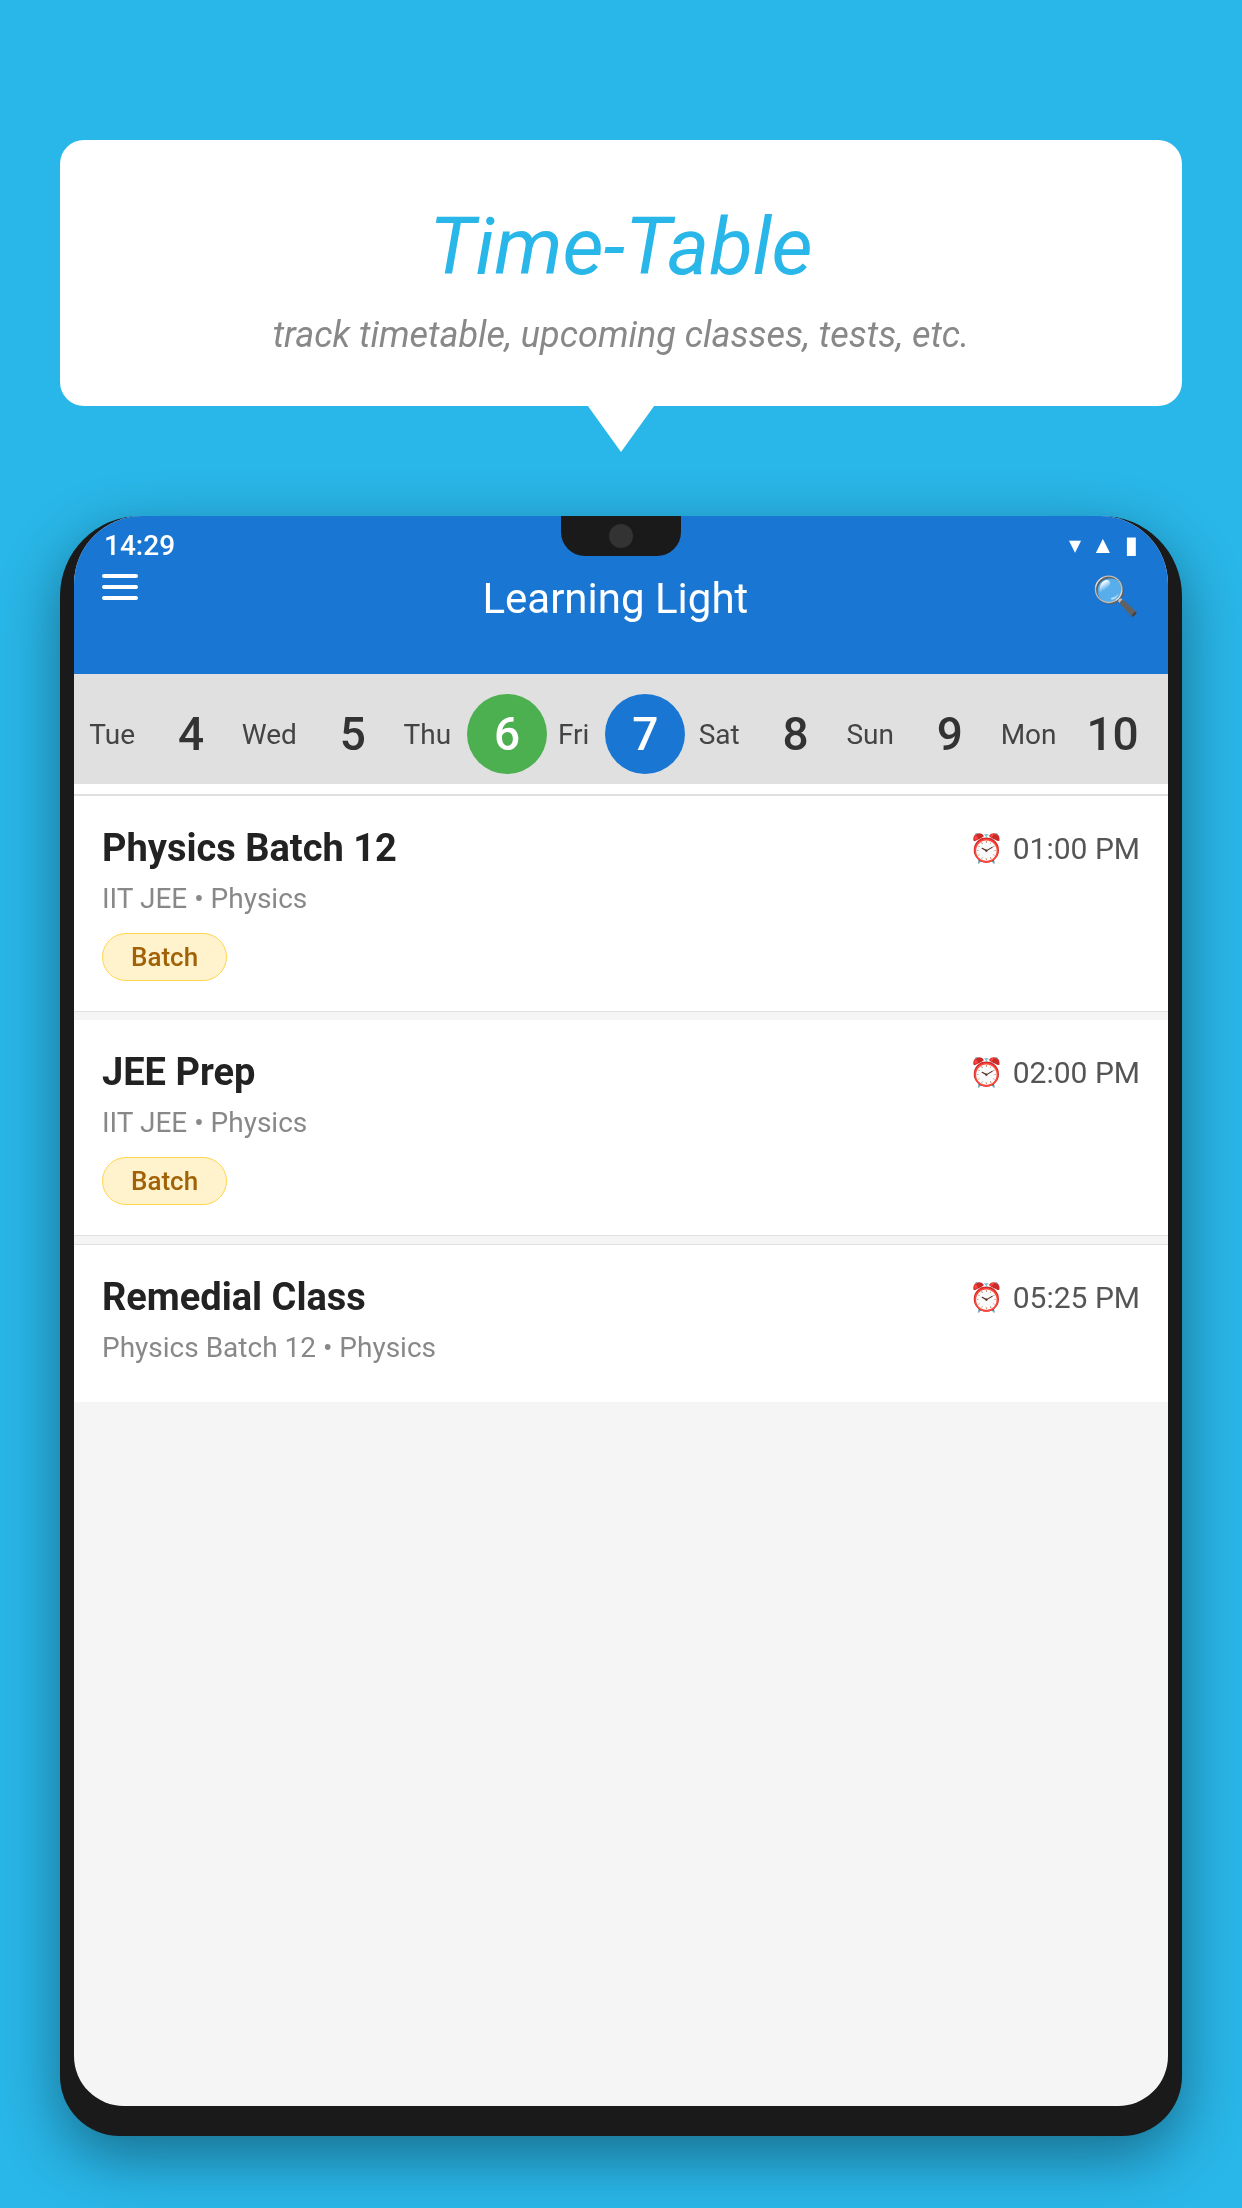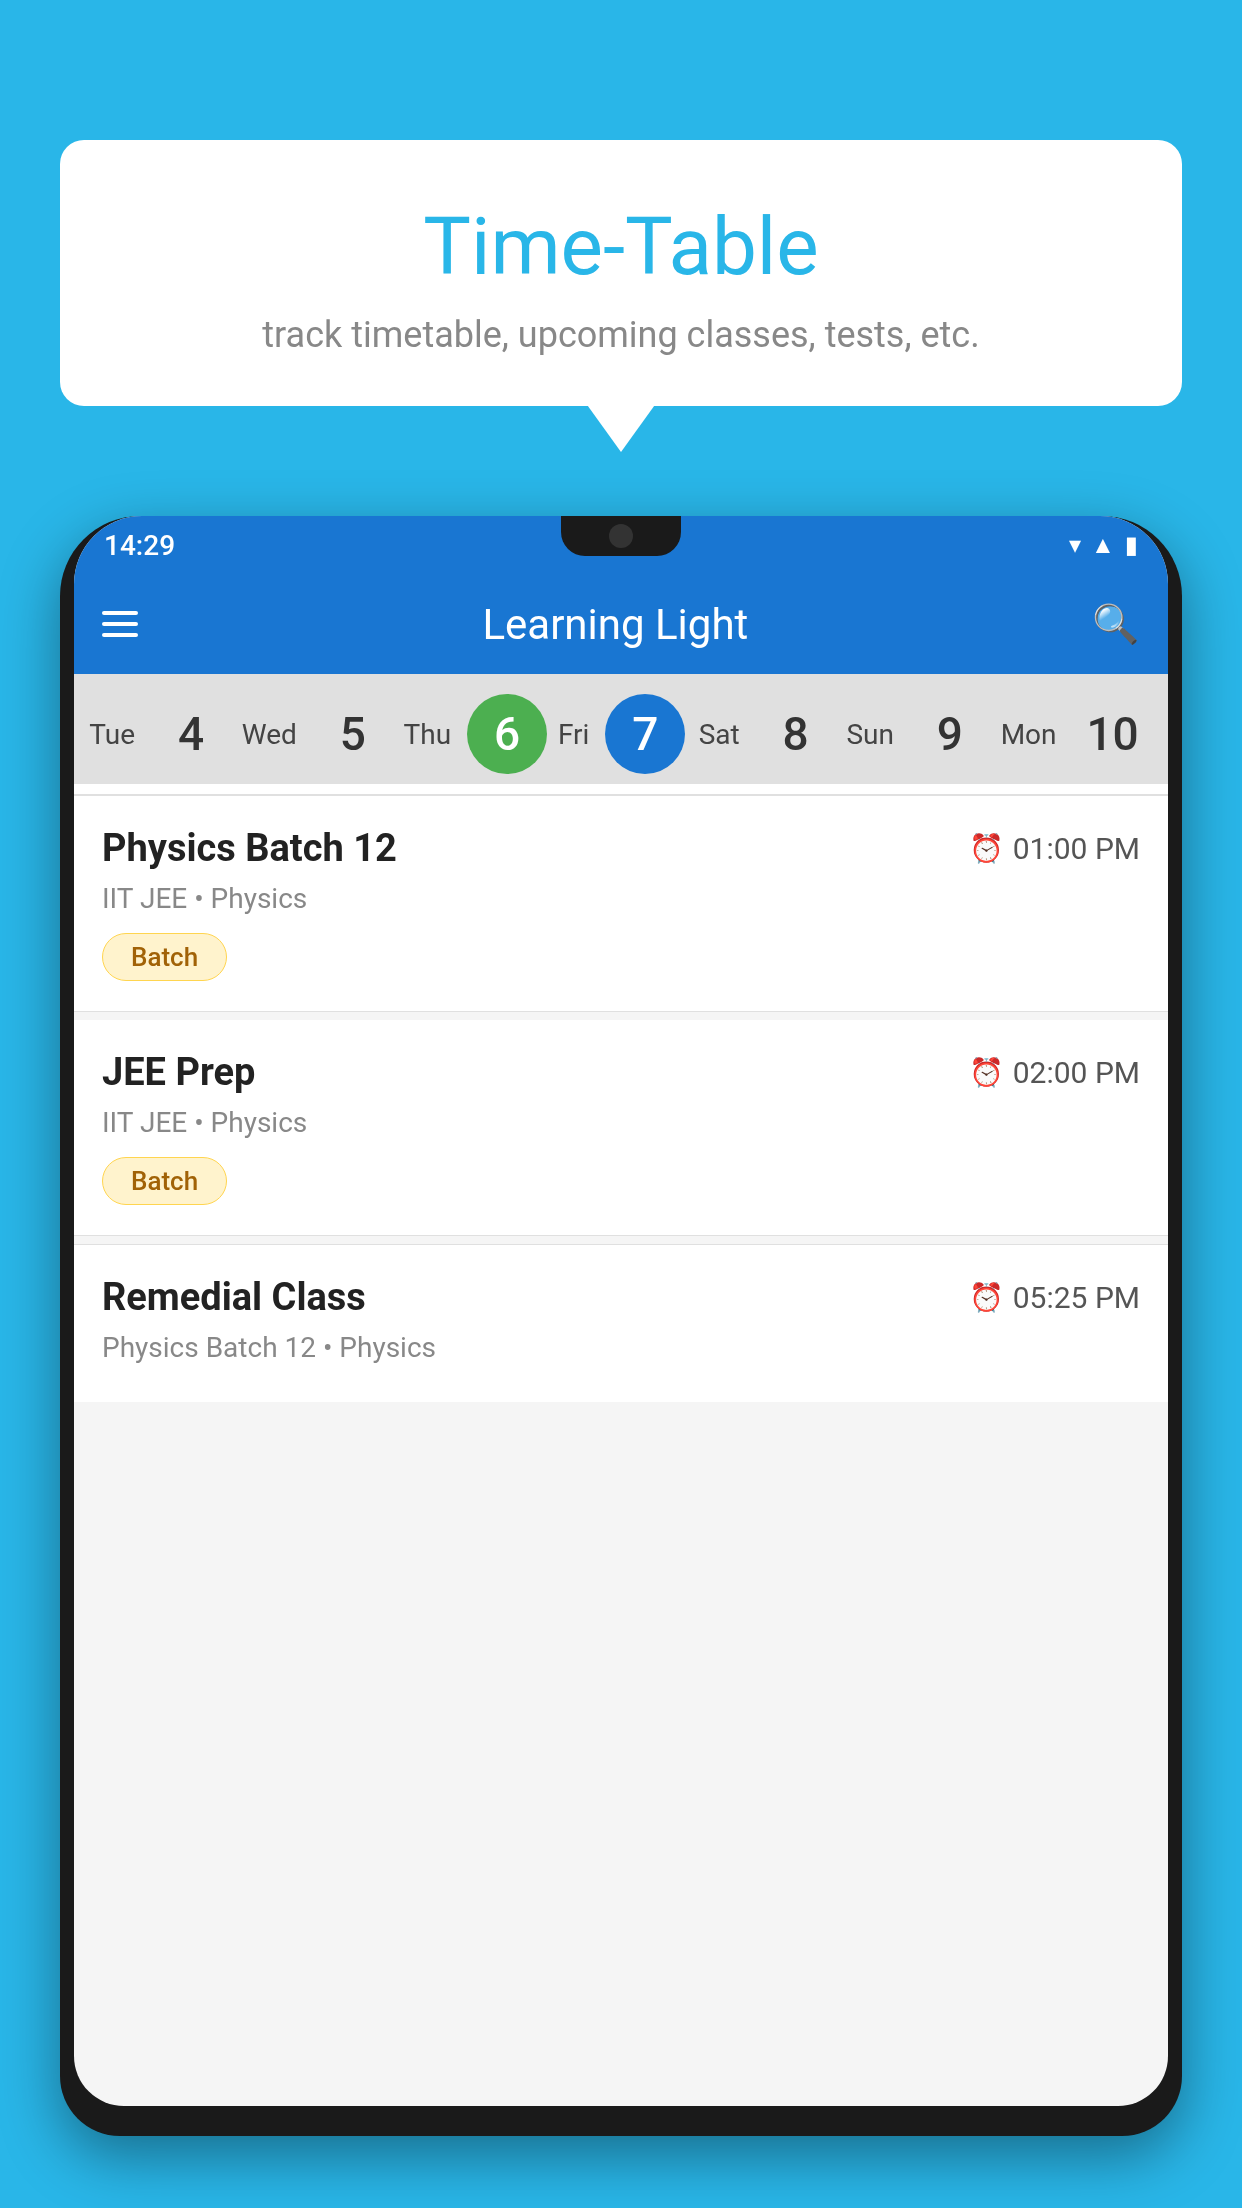--- a/index.html
+++ b/index.html
@@ -13,20 +13,21 @@
       overflow: hidden;
       position: relative;
     }
 
     
     .speech-bubble-container {
       position: absolute;
       top: 140px;
       left: 60px;
       right: 60px;
+      font-style: italic;
     }
 
     .speech-bubble {
       background: white;
       border-radius: 24px;
       padding: 60px 40px 50px;
       text-align: center;
       position: relative;
     }
 
@@ -133,21 +134,21 @@
     .signal-icon {
       color: white;
       font-size: 24px;
     }
 
     
     .app-bar {
       background: #1976D2;
       height: 100px;
       display: flex;
-      align-items: center;
+      align-items: flex-start;
       padding: 0 28px;
       gap: 20px;
     }
 
     .hamburger-icon {
       color: white;
       font-size: 32px;
       cursor: pointer;
       display: flex;
       flex-direction: column;

